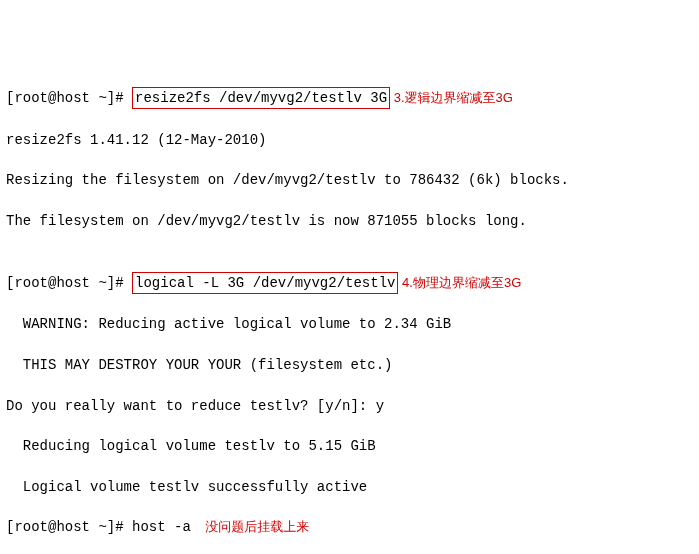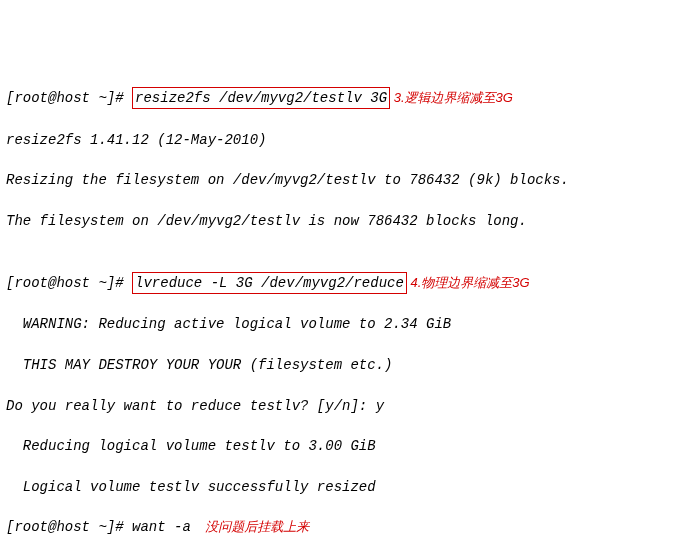--- a/index.html
+++ b/index.html
@@ -6,21 +6,21 @@
     body {
       font-family: "Courier New", Consolas, monospace;
       font-size: 14px;
       line-height: 1.45;
       background: #fff;
       color: #000;
       padding: 6px;
       width: 699px;
       white-space: pre;
     }
-    .line { display: block; font-style: italic; }
+    .line { display: block; }
     .red-box {
       border: 1.5px solid #d40000;
       padding: 0 2px;
       display: inline-block;
     }
     .red-text {
       color: #d40000;
       font-family: "SimSun", "Microsoft YaHei", sans-serif;
       font-size: 13px;
     }
@@ -28,30 +28,30 @@
       font-family: "SimSun", "Microsoft YaHei", sans-serif;
     }
   </style>
 </head>
 <body>
 
 
 
 <span class="line"><span>[root@host ~]# </span><span class="red-box">resize2fs /dev/myvg2/testlv 3G</span><span class="red-text chinese"> 3.逻辑边界缩减至3G</span></span>
 <span class="line">resize2fs 1.41.12 (12-May-2010)</span>
-<span class="line">Resizing the filesystem on /dev/myvg2/testlv to 786432 (9k) blocks.</span>
-<span class="line">The filesystem on /dev/myvg2/testlv is now 786432 blocks long.</span>
+<span class="line">Resizing the filesystem on /dev/myvg2/testlv to 786432 (6k) blocks.</span>
+<span class="line">The filesystem on /dev/myvg2/testlv is now 871055 blocks long.</span>
 <span class="line"></span>
-<span class="line"><span>[root@host ~]# </span><span class="red-box">lvreduce -L 3G /dev/myvg2/reduce</span><span class="red-text chinese"> 4.物理边界缩减至3G</span></span>
+<span class="line"><span>[root@host ~]# </span><span class="red-box">logical -L 3G /dev/myvg2/testlv</span><span class="red-text chinese"> 4.物理边界缩减至3G</span></span>
 <span class="line">  WARNING: Reducing active logical volume to 2.34 GiB</span>
 <span class="line">  THIS MAY DESTROY YOUR YOUR (filesystem etc.)</span>
 <span class="line">Do you really want to reduce testlv? [y/n]: y</span>
-<span class="line">  Reducing logical volume testlv to 3.00 GiB</span>
-<span class="line">  Logical volume testlv successfully resized</span>
-<span class="line"><span>[root@host ~]# </span><span>want -a</span><span class="red-text chinese">    没问题后挂载上来</span></span>
+<span class="line">  Reducing logical volume testlv to 5.15 GiB</span>
+<span class="line">  Logical volume testlv successfully active</span>
+<span class="line"><span>[root@host ~]# </span><span>host -a</span><span class="red-text chinese">    没问题后挂载上来</span></span>
 
 
 
 
 
 
 
 
 
 

